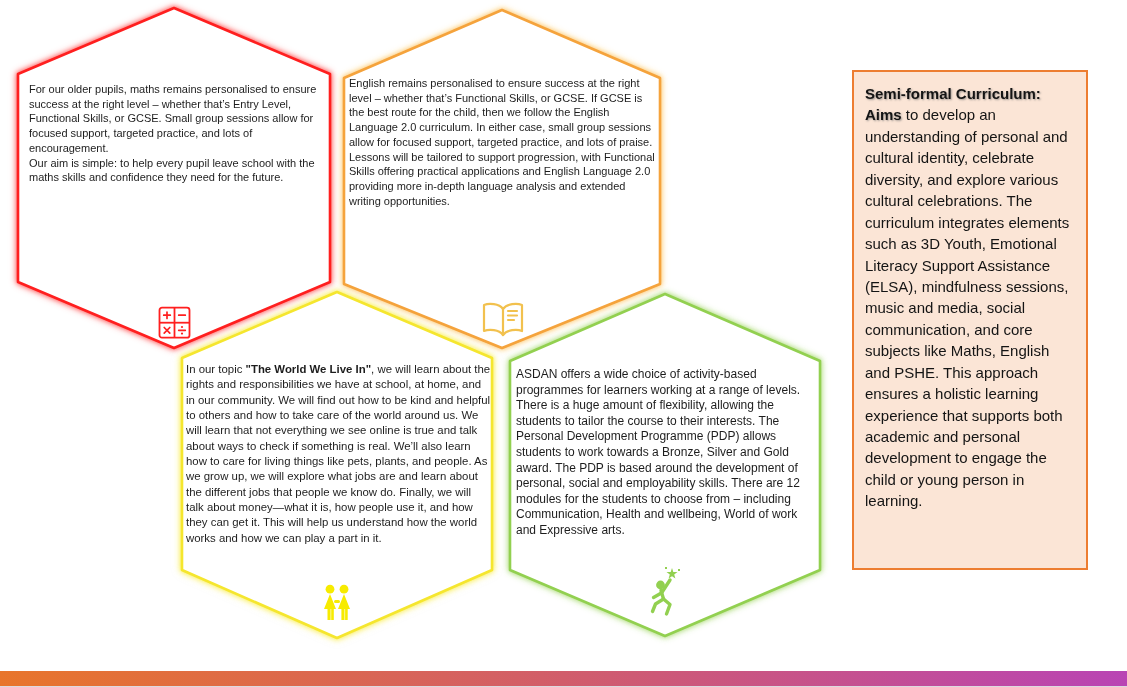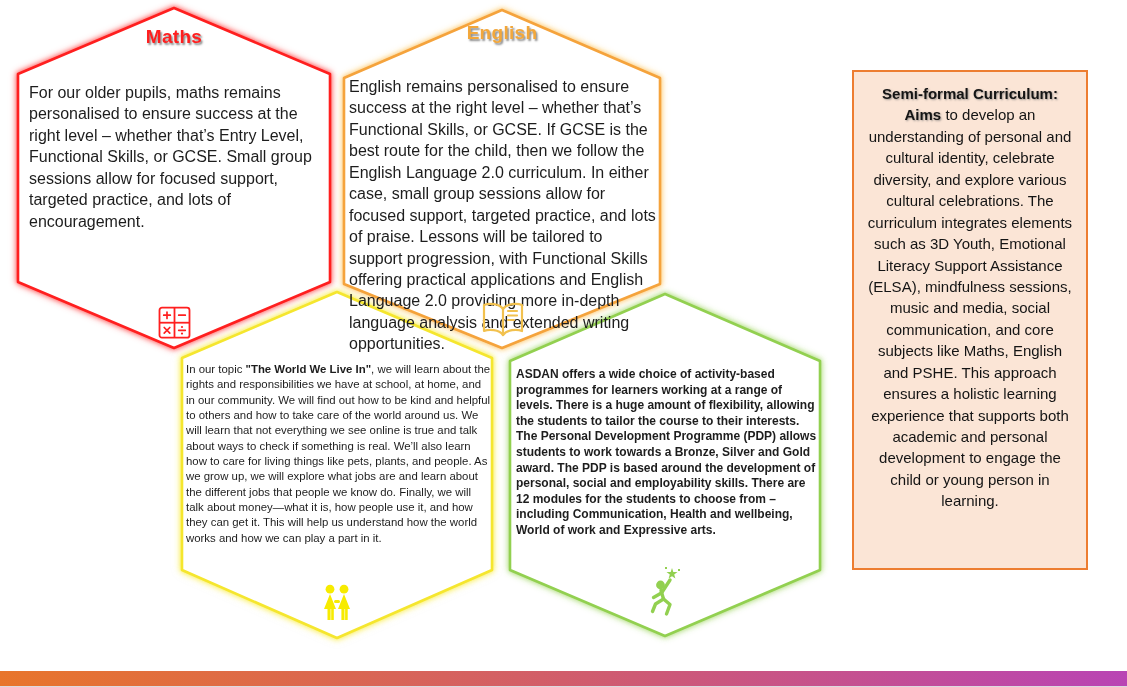--- a/index.html
+++ b/index.html
@@ -11,29 +11,29 @@
   svg.hex polygon{fill:#ffffff;stroke-width:2.6;stroke-linejoin:round;}
   .hex-red    polygon{stroke:#FF1F1F;filter:drop-shadow(0 0 2.5px rgba(255,40,40,.65)) drop-shadow(0 0 3px rgba(255,40,40,.45));}
   .hex-orange polygon{stroke:#F5A33C;filter:drop-shadow(0 0 2.5px rgba(250,170,60,.65)) drop-shadow(0 0 3px rgba(255,210,90,.45));}
   .hex-yellow polygon{stroke:#F5E62E;filter:drop-shadow(0 0 2.5px rgba(250,235,50,.7)) drop-shadow(0 0 3px rgba(250,235,50,.5));}
   .hex-green  polygon{stroke:#92D050;filter:drop-shadow(0 0 2.5px rgba(150,210,85,.65)) drop-shadow(0 0 3px rgba(150,210,85,.45));}
   .hex-title{
     position:absolute;text-align:center;font-weight:bold;font-size:19px;letter-spacing:.3px;
     text-shadow:1.5px 2px 2px rgba(110,110,110,.8);
   }
   .t-red{color:#FF1F1F;} .t-orange{color:#F2A73B;} .t-yellow{color:#F0E335;} .t-green{color:#92D050;}
-  .hex-body{position:absolute;font-size:16px;line-height:1.34;color:#1d1d1d;}
+  .hex-body{position:absolute;font-size:11px;line-height:1.34;color:#1d1d1d;}
   .hex-body p{margin:0;}
   .pshe-body{font-size:11.4px;line-height:1.345;}
-  .asdan-body{font-size:12px;line-height:1.3;font-weight:bold;}
+  .asdan-body{font-size:12px;line-height:1.3;}
   .aims-panel{
     position:absolute;left:852px;top:70px;width:236px;height:500px;box-sizing:border-box;
     background:#FBE5D6;border:2px solid #ED7D31;padding:11px 11px;
   }
-  .aims-text{font-size:15px;line-height:1.43;color:#141414;text-align:center;}
+  .aims-text{font-size:15px;line-height:1.43;color:#141414;}
   .aims-bold{font-weight:bold;text-shadow:1px 1px 2px rgba(110,110,110,.65);}
   .footer-bar{position:absolute;left:0;top:671px;width:1127px;height:15px;
     background:linear-gradient(90deg,#E8752B 0%,#D25E68 48%,#B944B4 100%);}
   .footer-edge{position:absolute;left:0;top:686px;width:1127px;height:1px;background:#dcdadf;}
   .icon{position:absolute;pointer-events:none;}
 </style>
 </head>
 <body>
 
 <div class="stage">
@@ -44,43 +44,42 @@
   <svg class="hex hex-orange" viewBox="0 0 1127 687">
     <polygon points="502,10 660,78 660,284 502,348 344,284 344,78"></polygon>
   </svg>
   <svg class="hex hex-yellow" viewBox="0 0 1127 687">
     <polygon points="337,292 492,358 492,570 337,638 182,570 182,358"></polygon>
   </svg>
   <svg class="hex hex-green" viewBox="0 0 1127 687">
     <polygon points="665,294 820,361 820,570 665,636 510,570 510,361"></polygon>
   </svg>
 
-  <div class="hex-title t-red" style="left:89px;top:26px;width:170px;">Maths</div>
   <div class="hex-body" style="left:29px;top:82px;width:301px;">
     <p>For our older pupils, maths remains personalised to ensure success at the right level – whether that’s Entry Level, Functional Skills, or GCSE. Small group sessions allow for focused support, targeted practice, and lots of encouragement.</p>
+    <p>Our aim is simple: to help every pupil leave school with the maths skills and confidence they need for the future.</p>
   </div>
   <svg class="icon" style="left:158px;top:306px;" width="33" height="34" viewBox="0 0 33 34">
     <g stroke="#FF1F1F" stroke-width="1.8" fill="#ffffff">
       <rect x="1.5" y="1.7" width="30" height="30" rx="2.5"></rect>
       <line x1="16.5" y1="1.7" x2="16.5" y2="31.7"></line>
       <line x1="1.5" y1="16.7" x2="31.5" y2="16.7"></line>
     </g>
     <g stroke="#FF1F1F" stroke-width="1.7" stroke-linecap="round">
       <line x1="9" y1="6" x2="9" y2="12.5"></line>
       <line x1="5.7" y1="9.2" x2="12.3" y2="9.2"></line>
       <line x1="20.7" y1="9.2" x2="27.3" y2="9.2"></line>
       <line x1="6.2" y1="21.5" x2="11.8" y2="27.1"></line>
       <line x1="11.8" y1="21.5" x2="6.2" y2="27.1"></line>
       <line x1="20.7" y1="24.3" x2="27.3" y2="24.3"></line>
     </g>
     <circle cx="24" cy="21" r="1.1" fill="#FF1F1F"></circle>
     <circle cx="24" cy="27.6" r="1.1" fill="#FF1F1F"></circle>
   </svg>
 
-  <div class="hex-title t-orange" style="left:417px;top:22px;width:170px;">English</div>
   <div class="hex-body" style="left:349px;top:76px;width:309px;">English remains personalised to ensure success at the right level – whether that’s Functional Skills, or GCSE. If GCSE is the best route for the child, then we follow the English Language 2.0 curriculum. In either case, small group sessions allow for focused support, targeted practice, and lots of praise. Lessons will be tailored to support progression, with Functional Skills offering practical applications and English Language 2.0 providing more in-depth language analysis and extended writing opportunities.</div>
   <svg class="icon" style="left:477px;top:300px;" width="52" height="40" viewBox="0 0 52 40">
     <g stroke="#F2C14E" stroke-width="2.2" fill="none" stroke-linejoin="round" stroke-linecap="round">
       <path d="M26,9 C22,3.5 12,3 7,5 L7,31 C12,29 22,29.5 26,35 C30,29.5 40,29 45,31 L45,5 C40,3 30,3.5 26,9 Z"></path>
       <line x1="26" y1="9" x2="26" y2="35"></line>
       <line x1="31" y1="11" x2="40" y2="11"></line>
       <line x1="31" y1="15.5" x2="40" y2="15.5"></line>
       <line x1="31" y1="20" x2="37" y2="20"></line>
     </g>
   </svg>

